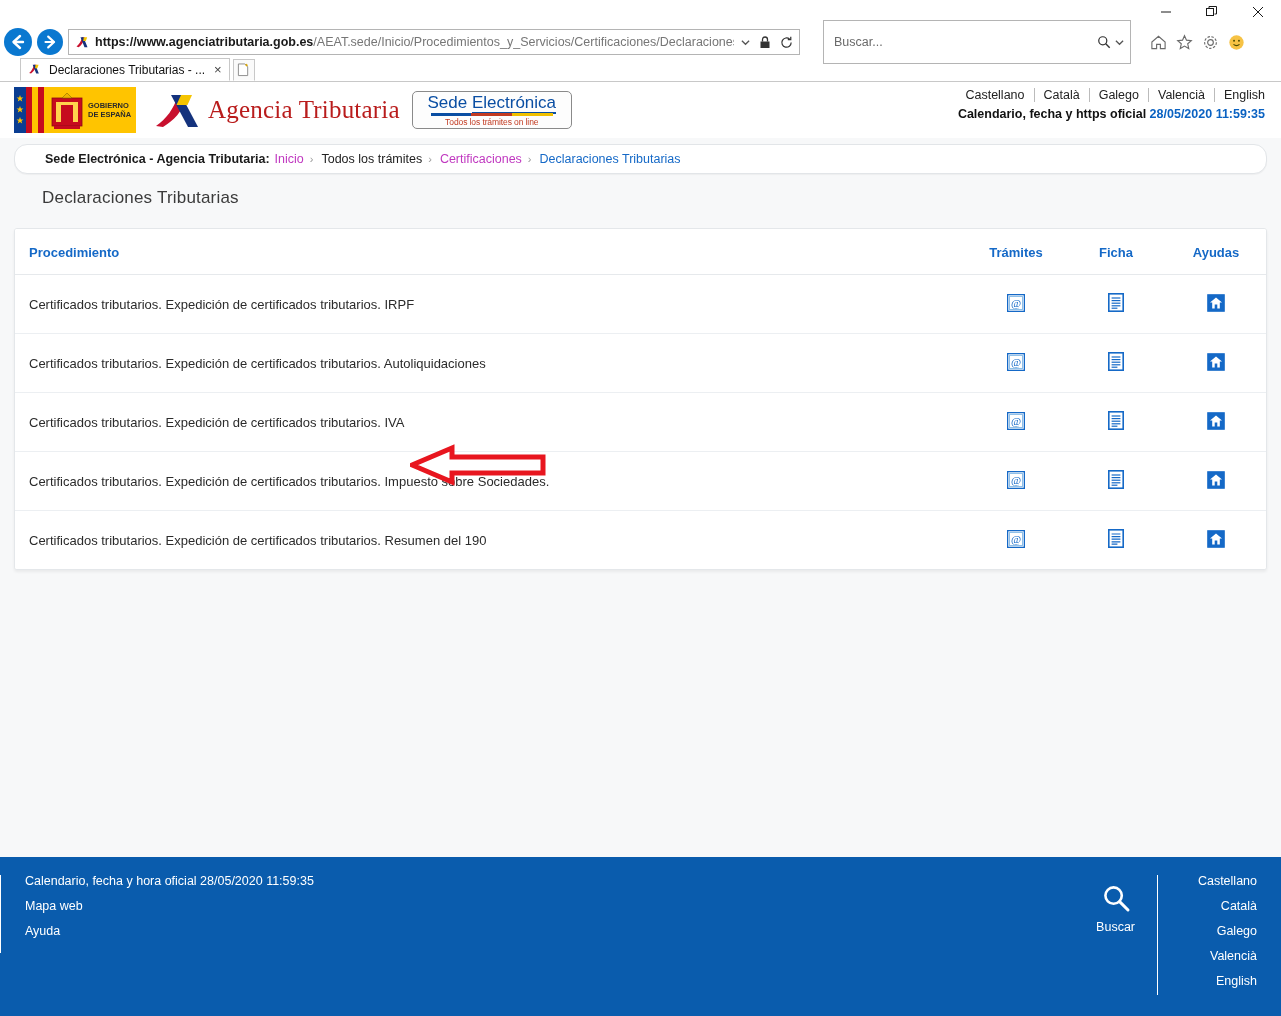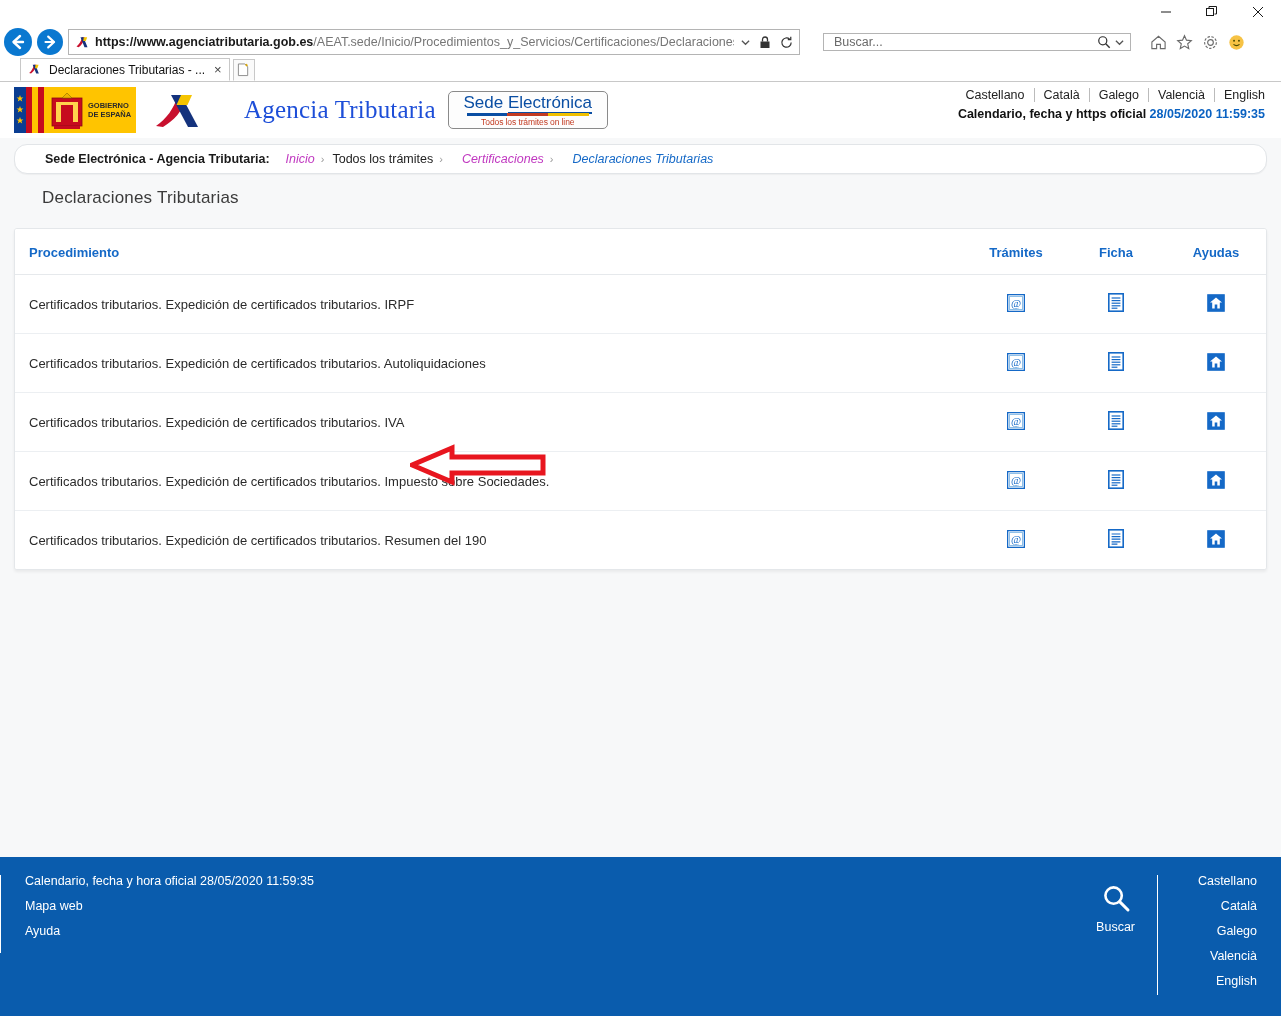--- a/index.html
+++ b/index.html
@@ -73,21 +73,21 @@
   .url-icon {
     flex: 0 0 auto;
     display: flex; align-items: center; justify-content: center;
     color: #3a3a3a;
     font-size: 12px;
     padding: 0 2px;
   }
 
   .searchbar {
     flex: 0 0 308px;
-    height: 18px;
+    height: 44px;
     border: 1px solid #b4b4b4;
     background: #ffffff;
     display: flex;
     align-items: center;
     padding: 0 4px 0 8px;
     margin-left: 18px;
   }
   .searchbar input {
     flex: 1 1 auto;
     border: none; outline: none;
@@ -154,23 +154,22 @@
   }
   .brand-group { display: flex; align-items: center; gap: 0; }
   .flag-block {
     width: 122px; height: 46px;
     display: block;
   }
   .aeat-logo { margin-left: 18px; display: flex; align-items: center; gap: 8px; }
   .aeat-wordmark {
     font-family: "Liberation Serif", serif;
     font-size: 25px;
-    color: #1d4ed8;
+    color: #b91c1c;
     letter-spacing: 0.2px;
-    margin-left: 36px;
   }
   .sede-box {
     margin-left: 12px;
     width: 160px; height: 38px;
     border: 1px solid #8a8a8a;
     border-radius: 5px;
     background: #fdfdfd;
     display: flex; flex-direction: column;
     align-items: center; justify-content: center;
     padding-top: 1px;
@@ -233,21 +232,21 @@
     align-items: center;
     padding: 0 0 0 30px;
     box-shadow: 0 1px 1px rgba(0,0,0,0.04);
   }
   .breadcrumb {
     font-size: 12.5px;
     color: #222;
     display: flex; align-items: center; gap: 0;
   }
   .bc-label { font-weight: bold; color: #1a1a1a; }
-  .bc-link { color: #c038c0; text-decoration: none; margin-left: 16px; font-style: italic; }
+  .bc-link { color: #c038c0; text-decoration: none; margin-left: 5px; }
   .bc-link.blue { color: #1569c7; }
   .bc-plain { color: #222; margin-left: 5px; }
   .bc-sep { color: #9a9a9a; margin: 0 3px 0 6px; font-size: 11px; }
 
   .page-title {
     margin: 14px 0 0 42px;
     font-size: 17px;
     color: #3b3b3b;
     font-weight: normal;
     letter-spacing: 0.2px;

